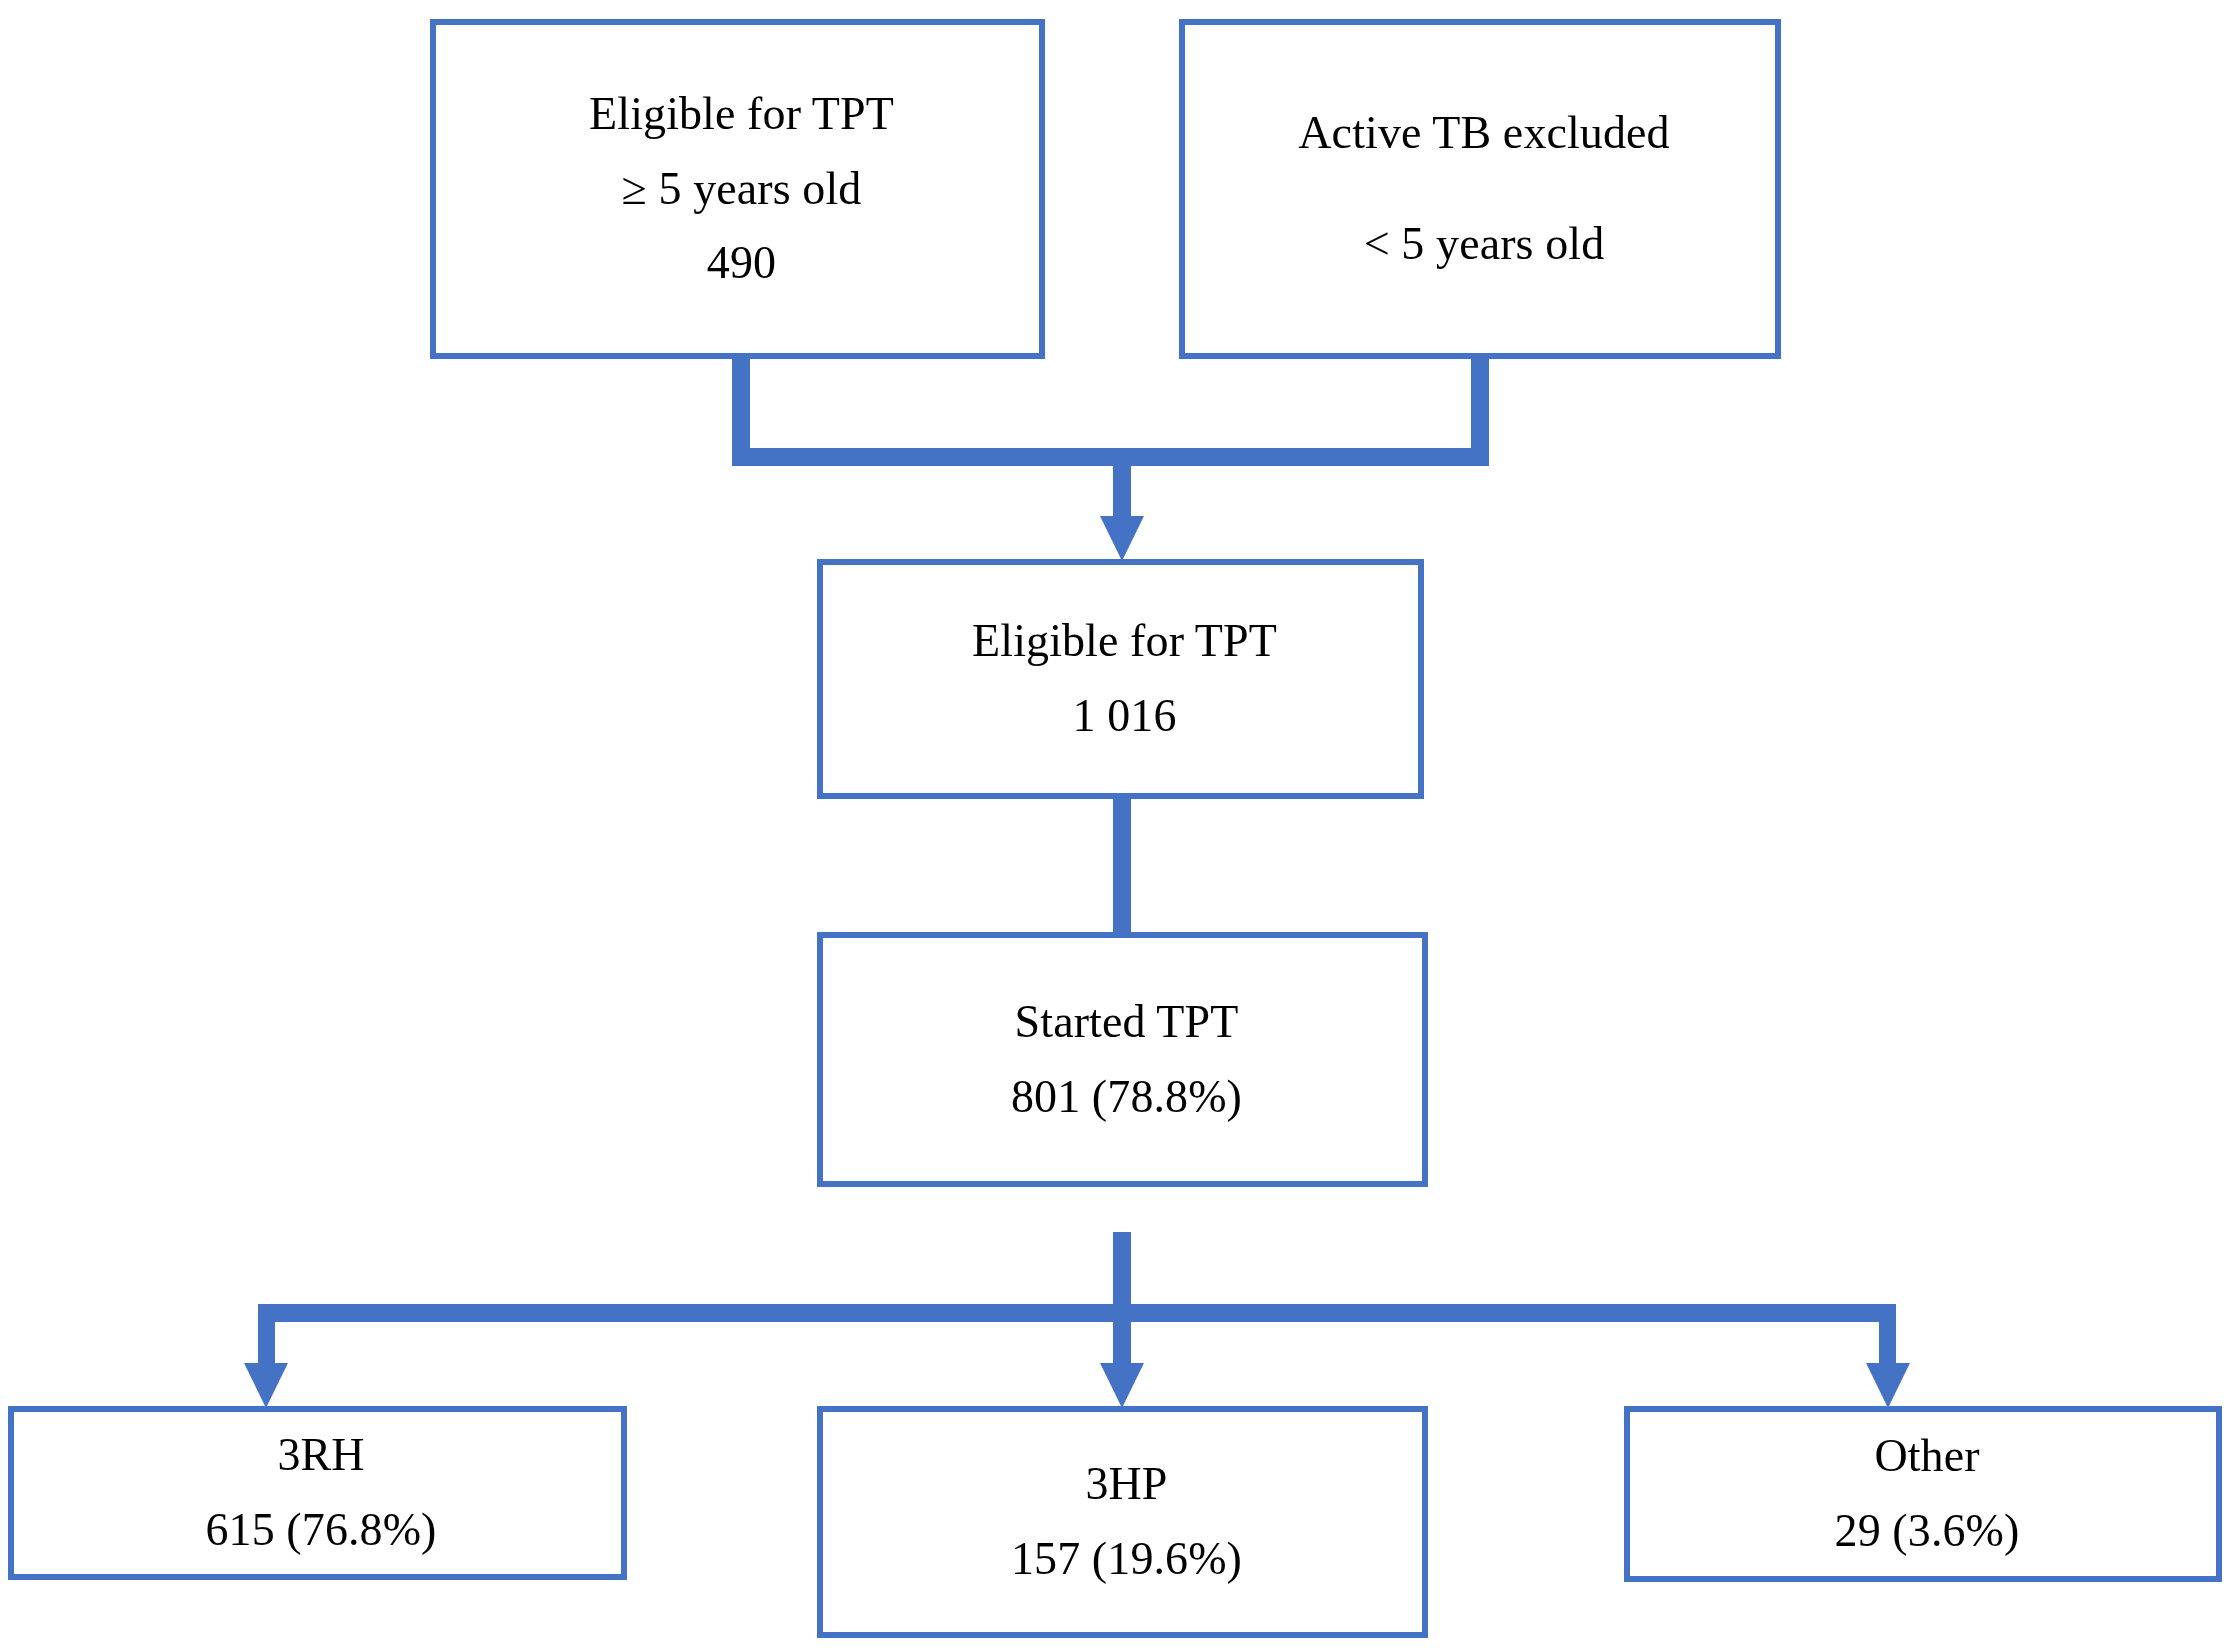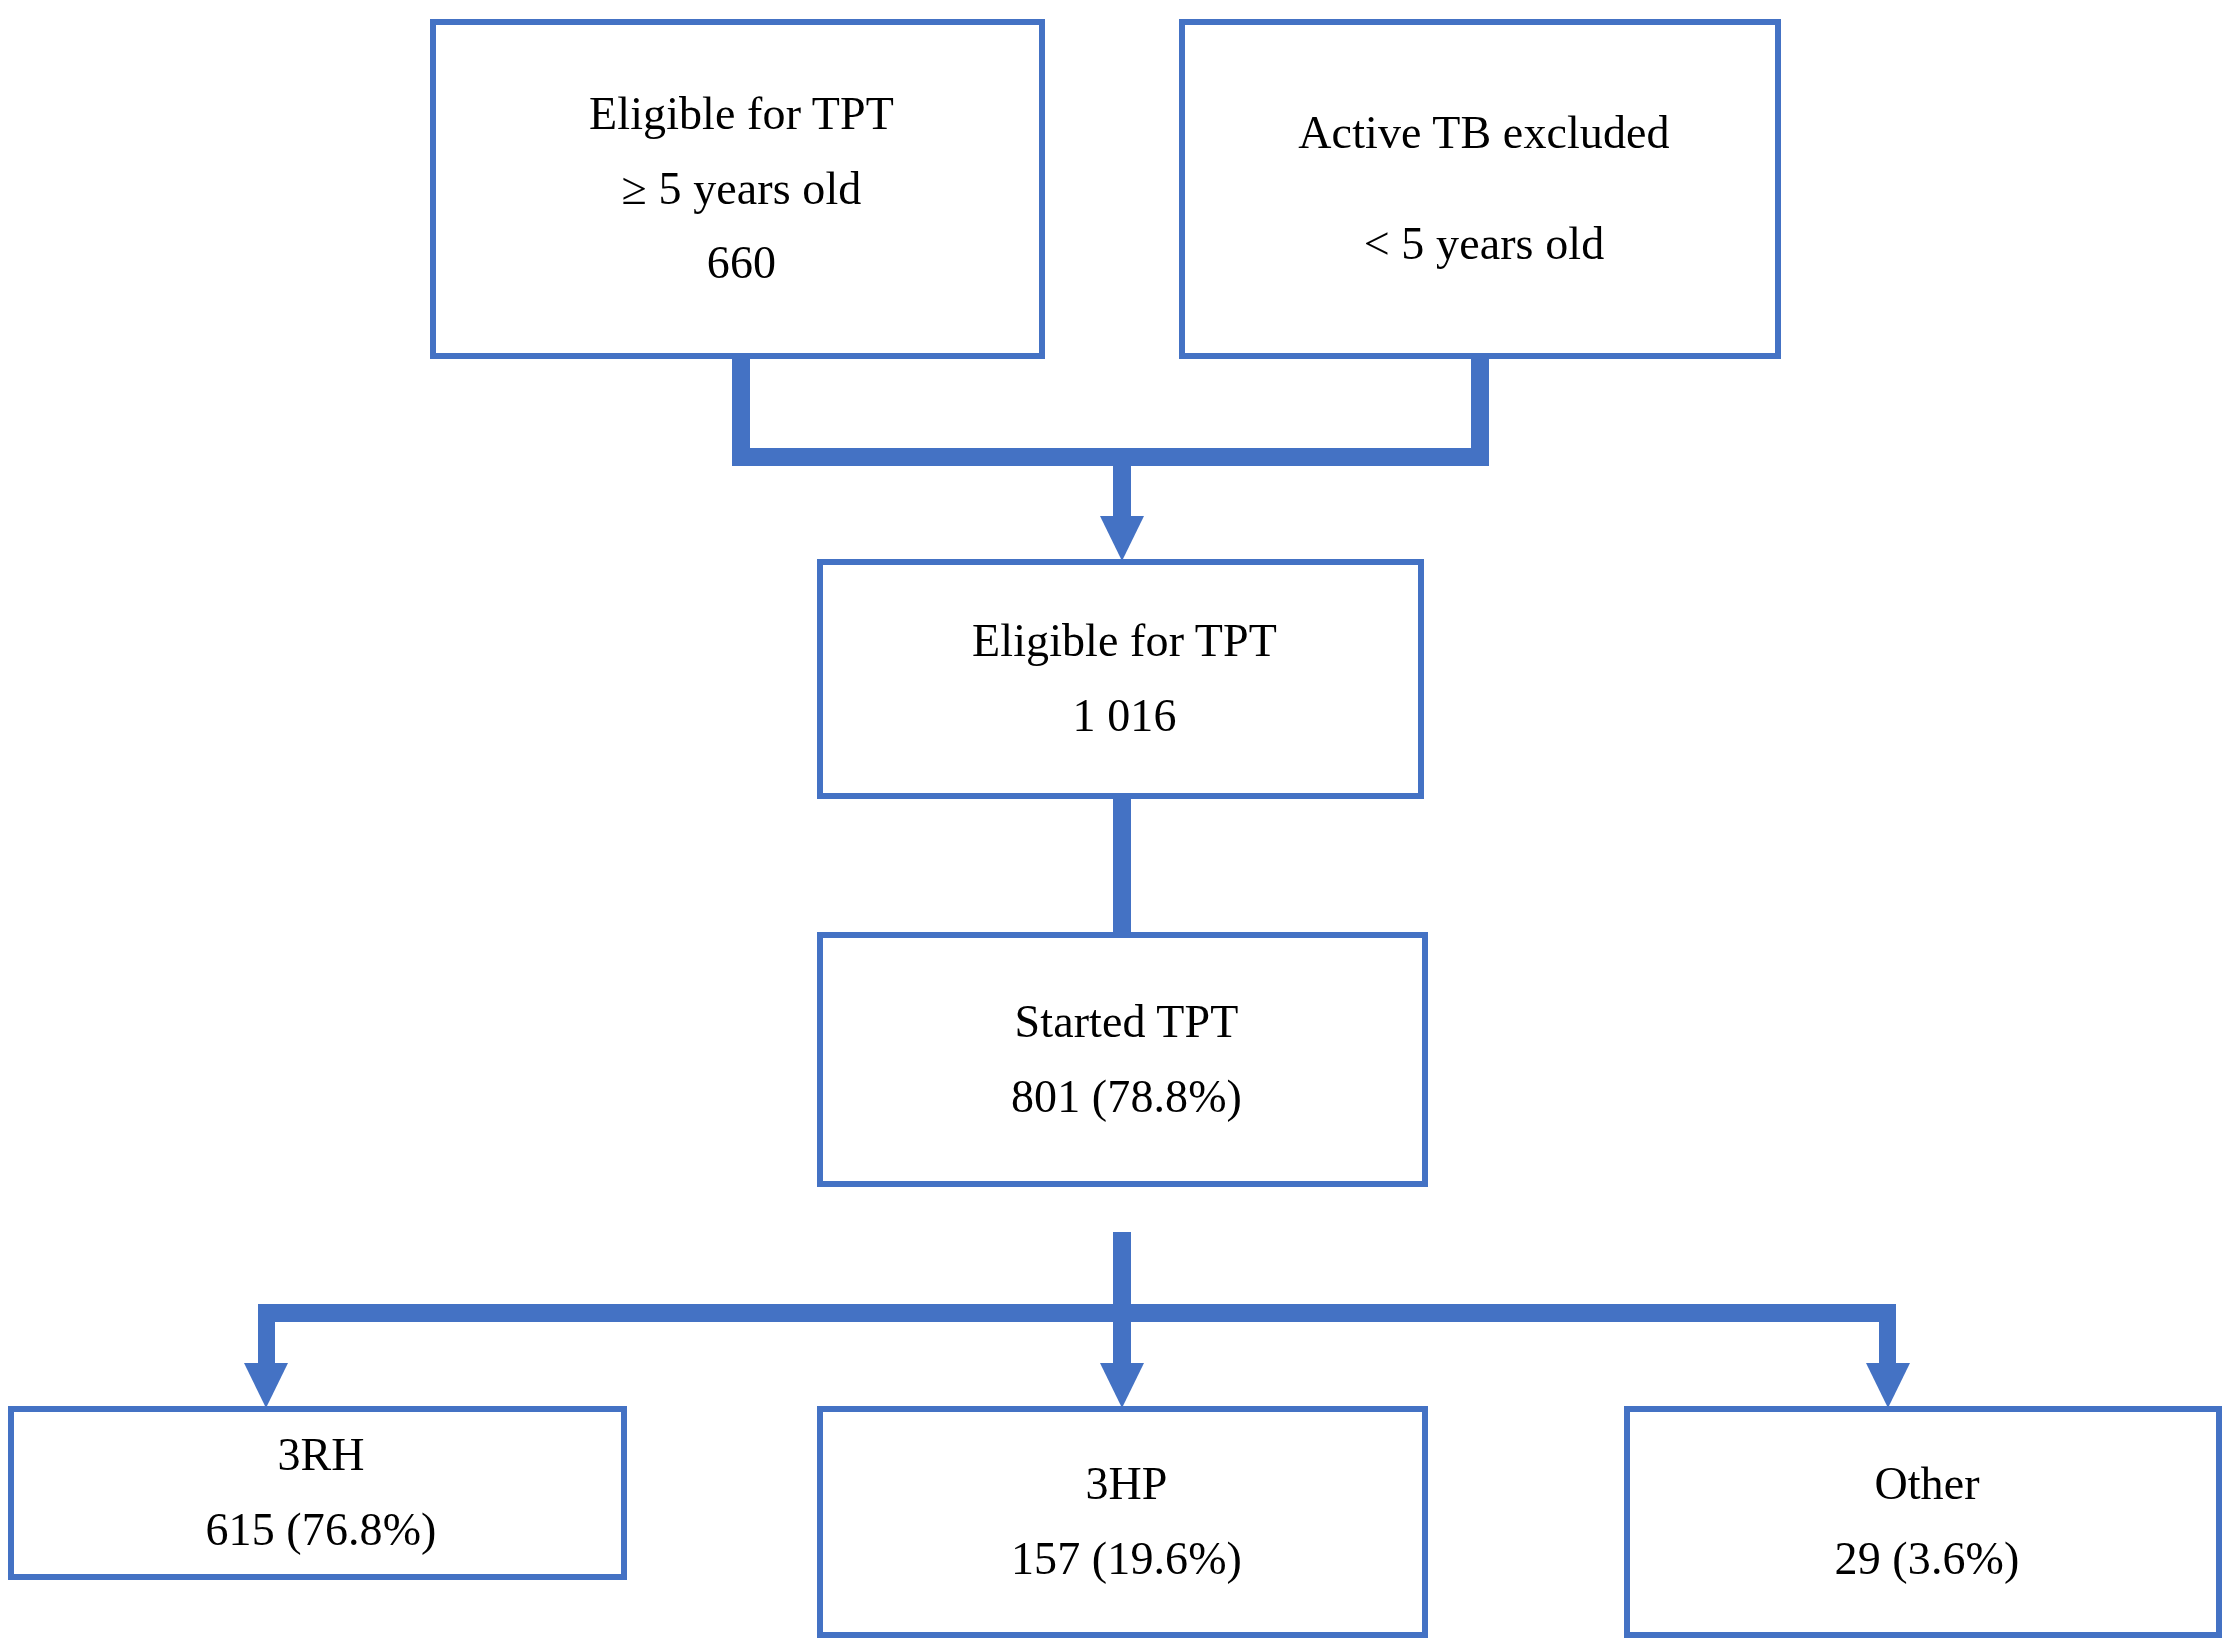--- a/index.html
+++ b/index.html
@@ -71,21 +71,21 @@
 
   <div class="conn" style="left:1113px; top:1304px; width:18px; height:66px;"></div>
   <div class="arrowhead" style="left:1100px; top:1363px;"></div>
 
   <div class="conn" style="left:1879px; top:1304px; width:16.5px; height:66px;"></div>
   <div class="arrowhead" style="left:1866px; top:1363px;"></div>
 
   <div class="node" style="left:430px; top:19px; width:615px; height:340px; border:6.7px solid #4472C4;">
     <span class="line">Eligible for TPT</span>
     <span class="line">≥ 5 years old</span>
-    <span class="line">660</span>
+    <span class="line">490</span>
   </div>
 
   <div class="node" style="left:1179px; top:19px; width:602px; height:340px; border:6.7px solid #4472C4;gap:36px;">
     <span class="line">Active TB excluded</span>
     <span class="line">&lt; 5 years old</span>
   </div>
 
   <div class="node" style="left:817px; top:559px; width:607px; height:240px; border:6.7px solid #4472C4;">
     <span class="line">Eligible for TPT</span>
     <span class="line">1 016</span>
@@ -99,19 +99,19 @@
   <div class="node" style="left:7.5px; top:1406px; width:619px; height:174px; border:6.7px solid #4472C4;">
     <span class="line">3RH</span>
     <span class="line">615 (76.8%)</span>
   </div>
 
   <div class="node" style="left:817px; top:1406px; width:611px; height:232px; border:6.7px solid #4472C4;">
     <span class="line">3HP</span>
     <span class="line">157 (19.6%)</span>
   </div>
 
-  <div class="node" style="left:1624px; top:1406px; width:598px; height:232px; border:6.7px solid #4472C4;">
+  <div class="node" style="left:1624px; top:1406px; width:598px; height:176px; border:6.7px solid #4472C4;">
     <span class="line">Other</span>
     <span class="line">29 (3.6%)</span>
   </div>
 
 </div>
 
 
 </body></html>

